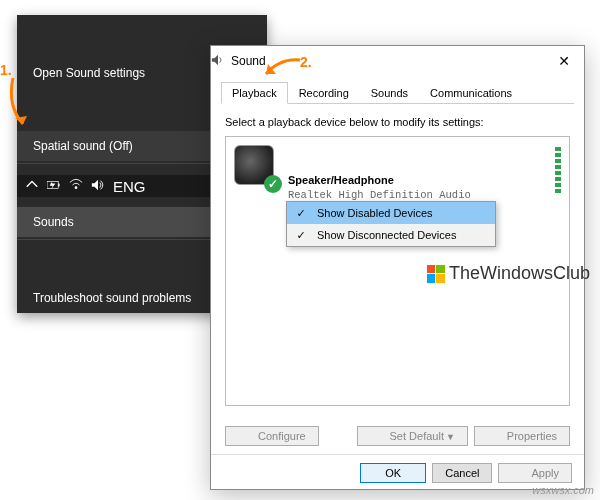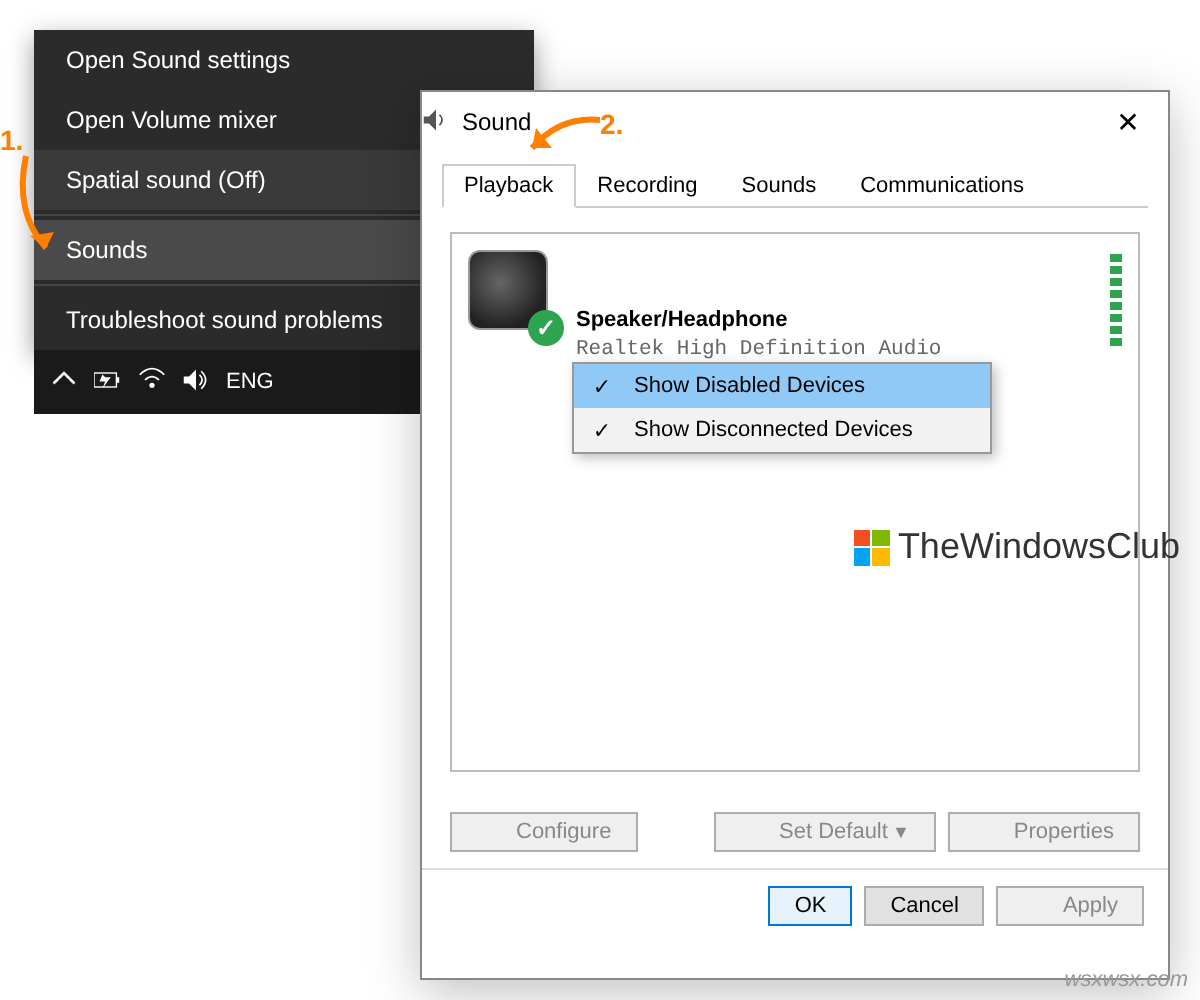--- a/index.html
+++ b/index.html
@@ -1,26 +1,26 @@
 <!DOCTYPE html>
 <html><head>
 <meta charset="utf-8">
 <style>
 * { box-sizing: border-box; margin: 0; padding: 0; font-family: 'Segoe UI', Tahoma, sans-serif; }
 body { width: 600px; height: 500px; background: #fff; position: relative; overflow: hidden; }
 
 
 .ctx-menu { position: absolute; left: 17px; top: 15px; width: 250px; background: #2b2b2b; color: #fff; font-size: 12px; box-shadow: 0 4px 12px rgba(0,0,0,0.4); }
-.ctx-item { padding: 8px 16px; cursor: pointer; }
+.ctx-item { padding: 8px 16px; cursor: pointer; margin-top: 43px; }
 .ctx-sep { height: 1px; background: #444; margin: 2px 0; }
 .ctx-item.hover { background: #4a4a4a; }
 .ctx-item.light-hover { background: #3a3a3a; }
 
 
-.taskbar { position: absolute; left: 17px; top: 175px; width: 250px; height: 32px; background: #1a1a1a; color: #fff; font-size: 11px; display: flex; align-items: center; gap: 8px; padding: 0 8px; }
+.taskbar { position: absolute; left: 17px; top: 175px; width: 250px; height: 22px; background: #1a1a1a; color: #fff; font-size: 15px; display: flex; align-items: center; gap: 8px; padding: 0 8px; }
 .taskbar svg { width: 14px; height: 14px; }
 
 
 .dialog { position: absolute; left: 210px; top: 45px; width: 375px; height: 445px; background: #fff; border: 1px solid #888; box-shadow: 0 6px 24px rgba(0,0,0,0.25); }
 .titlebar { display: flex; align-items: center; height: 30px; padding: 0 0; font-size: 12px; }
 .titlebar .title { margin-left: 6px; flex: 1; }
 .titlebar .close { width: 40px; text-align: center; font-size: 14px; cursor: pointer; }
 .tabs { display: flex; margin: 6px 10px 0 10px; border-bottom: 1px solid #ccc; font-size: 11px; }
 .tab { padding: 4px 10px; border: 1px solid transparent; margin-bottom: -1px; cursor: pointer; }
 .tab.active { border: 1px solid #ccc; border-bottom: 1px solid #fff; background: #fff; }
@@ -62,21 +62,20 @@
 .watermark .logo { width: 18px; height: 18px; display: grid; grid-template-columns: 1fr 1fr; grid-template-rows: 1fr 1fr; gap: 1px; }
 .watermark .logo div:nth-child(1){background:#f25022}.watermark .logo div:nth-child(2){background:#7fba00}.watermark .logo div:nth-child(3){background:#00a4ef}.watermark .logo div:nth-child(4){background:#ffb900}
 
 .sitemark { position: absolute; right: 6px; bottom: 4px; font-size: 11px; color: #999; font-style: italic; }
 </style>
 </head>
 <body>
 
 <div class="ctx-menu">
   <div class="ctx-item">Open Sound settings</div>
-  <div class="ctx-item">Open Volume mixer</div>
   <div class="ctx-item light-hover">Spatial sound (Off)</div>
   <div class="ctx-sep"></div>
   <div class="ctx-item hover">Sounds</div>
   <div class="ctx-sep"></div>
   <div class="ctx-item">Troubleshoot sound problems</div>
 </div>
 
 <div class="taskbar">
   <span>
     <svg viewBox="0 0 16 16">
@@ -120,20 +119,21 @@
   </div>
 
   <div class="tabs">
     <div class="tab active">Playback</div>
     <div class="tab">Recording</div>
     <div class="tab">Sounds</div>
     <div class="tab">Communications</div>
   </div>
 
   <div class="tab-body">
+    <div class="instruction">Select a playback device below to modify its settings:</div>
     <div class="device-list">
       <div class="device">
         <div class="dev-icon">
           <div class="spk"></div>
           <div class="check">✓</div>
         </div>
         <div class="dev-info">
           <div class="dev-name">Speaker/Headphone</div>
           <div class="dev-sub">Realtek High Definition Audio</div>
           <div class="dev-sub">Default Device</div>
@@ -164,21 +164,21 @@
   </div>
 
   <div class="btn-row">
     <button class="btn disabled">Configure</button>
     <div class="spacer"></div>
     <button class="btn disabled"><span>Set Default</span><span class="drop">▼</span></button>
     <button class="btn disabled">Properties</button>
   </div>
 
   <div class="footer">
-    <button class="btn" style="background:#e5f1fb;border-color:#0078d7;padding:3px 12px">OK</button>
+    <button class="btn" style="background:#e5f1fb;border-color:#0078d7;padding:3px 24px">OK</button>
     <button class="btn">Cancel</button>
     <button class="btn disabled">Apply</button>
   </div>
 </div>
 
 <div class="ann ann1">1.</div>
 <div class="arrow" style="left:5px;top:76px">
   <svg width="30" height="60">
       <path d="M8 2 Q2 30 18 48" stroke="#ff7f00" stroke-width="3" fill="none"></path>
       <path d="M18 48 L10 42 L22 40 Z" fill="#ff7f00"></path>

